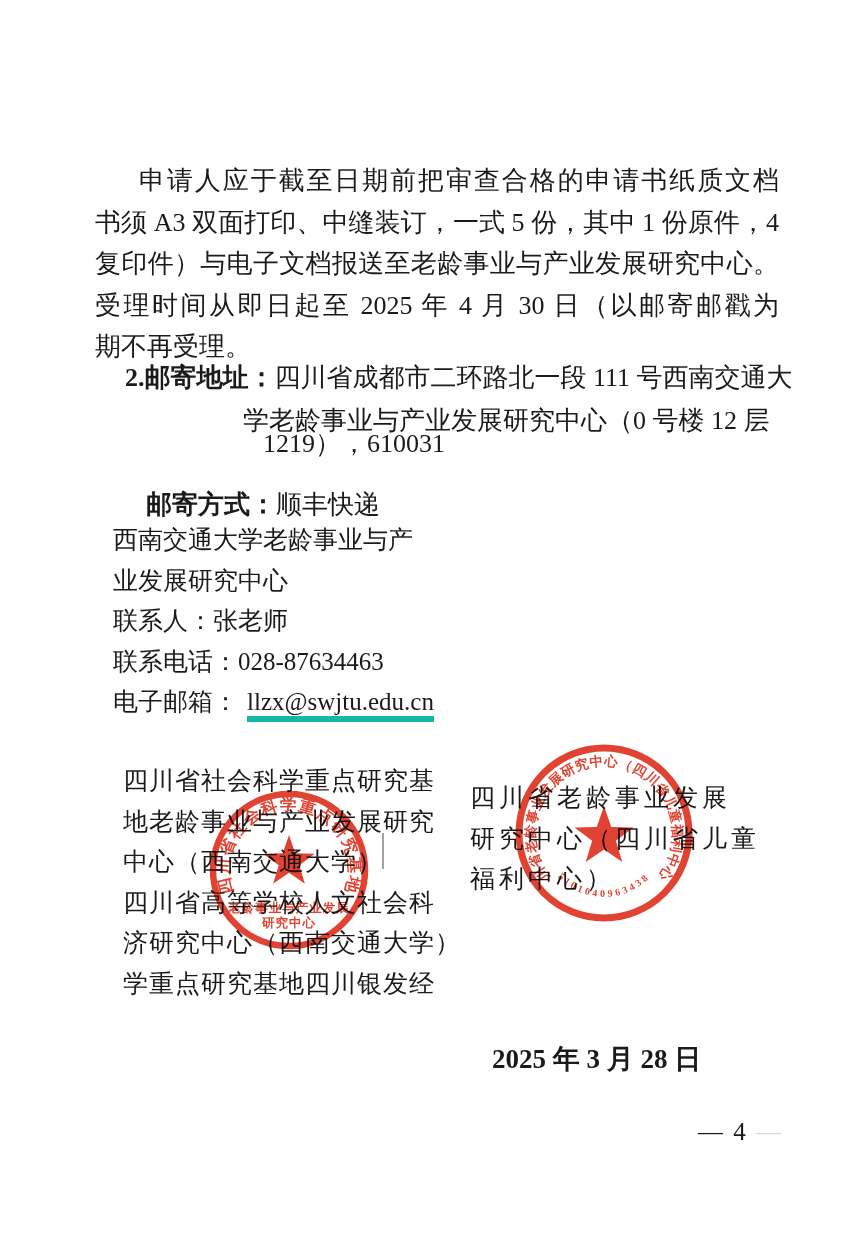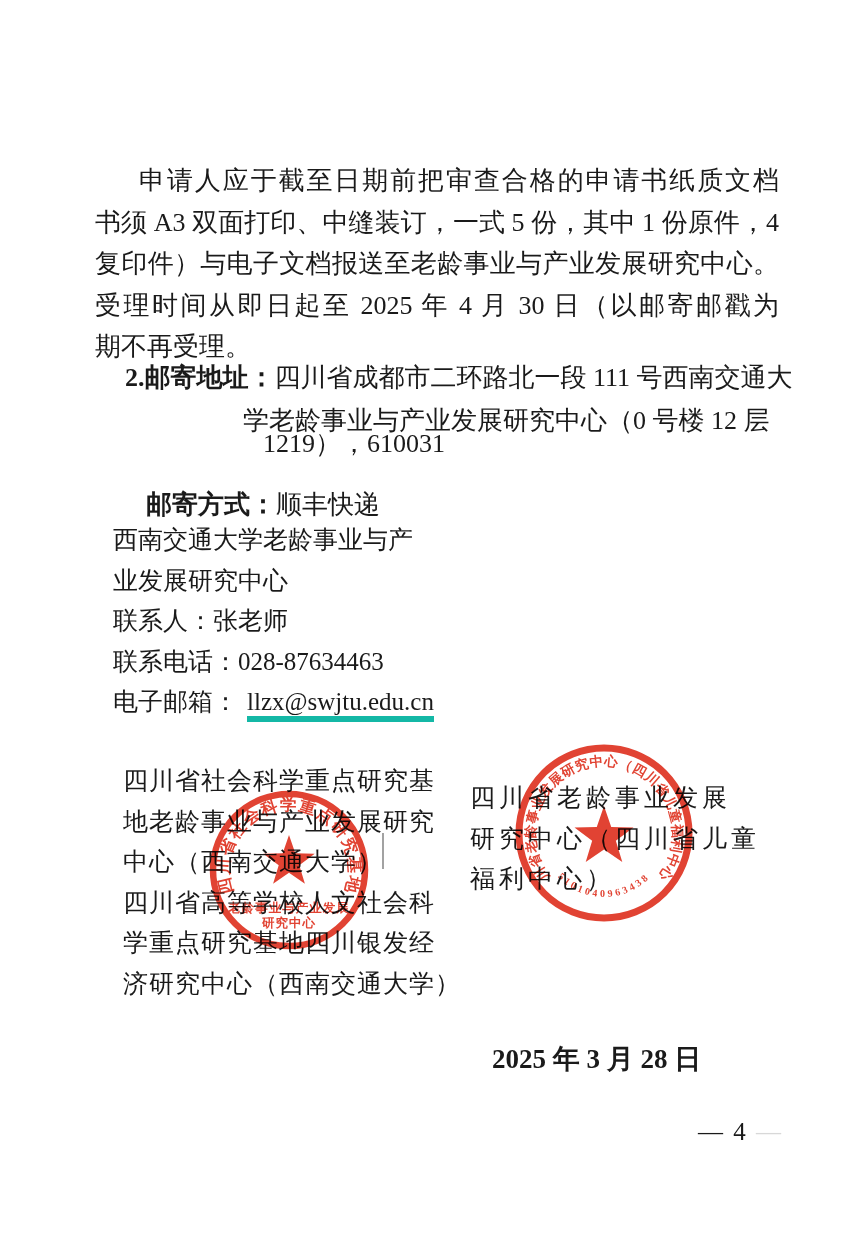--- a/index.html
+++ b/index.html
@@ -95,22 +95,22 @@
       <span>电子邮箱：</span><span class="email-underline">llzx@swjtu.edu.cn</span>
     </div>
   </div>
 
 
   <div class="sig" id="sig-left">
     <div class="line">四川省社会科学重点研究基</div>
     <div class="line">地老龄事业与产业发展研究</div>
     <div class="line">中心（西南交通大学）</div>
     <div class="line">四川省高等学校人文社会科</div>
+    <div class="line">济研究中心（西南交通大学）</div>
     <div class="line">学重点研究基地四川银发经</div>
-    <div class="line">济研究中心（西南交通大学）</div>
   </div>
 
   <div class="sig" id="sig-right">
     <div class="line">四川省老龄事业发展</div>
     <div class="line">研究中心（四川省儿童</div>
     <div class="line">福利中心）</div>
   </div>
 
   <div class="stamp" id="stamp-left">
     <svg width="168" height="168" viewBox="0 0 168 168">

